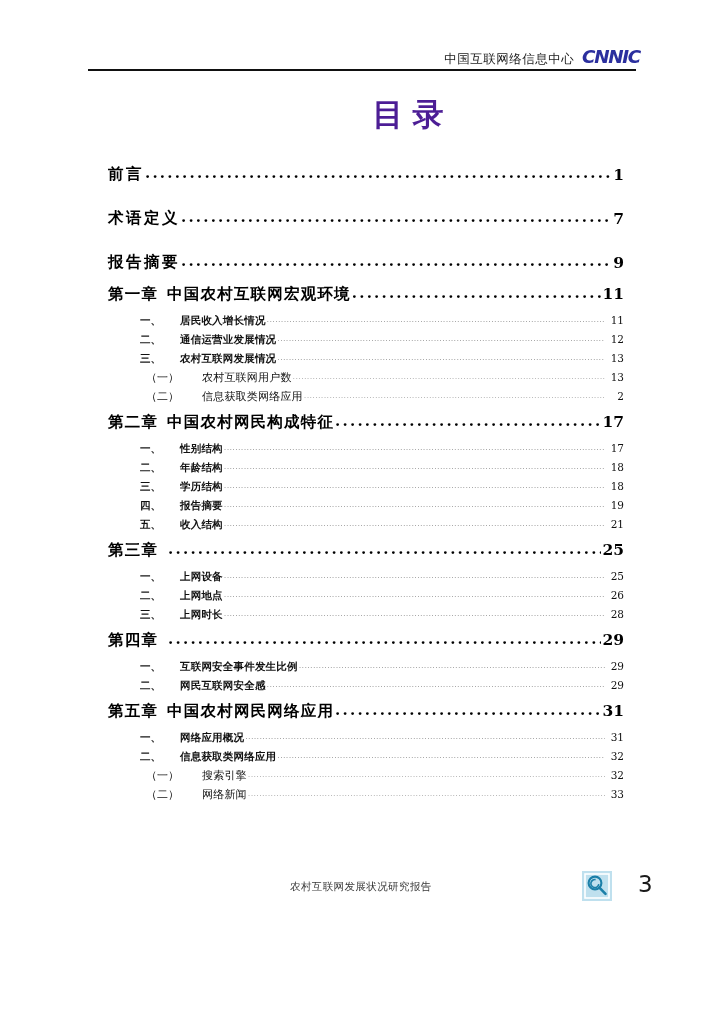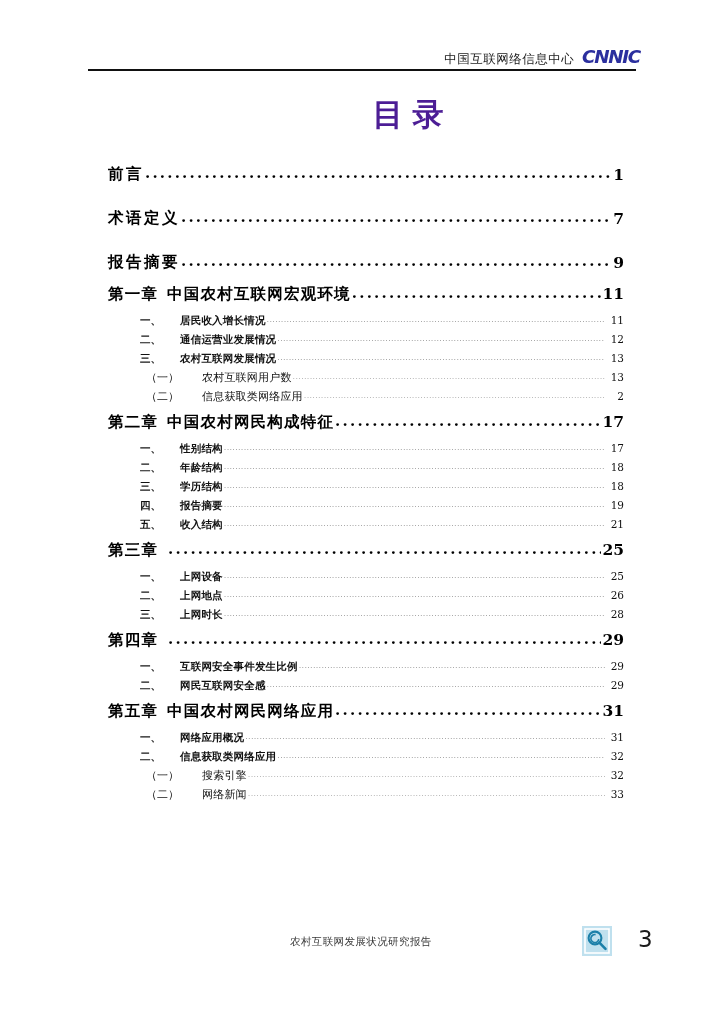--- a/index.html
+++ b/index.html
@@ -206,21 +206,21 @@
     font-size: 10.5px;
     width: 18px;
   }
 
   .chapter-block { margin-bottom: 2px; }
 
   
   .footer {
     position: absolute;
     left: 0;
-    top: 930px;
+    top: 875px;
     width: 724px;
     height: 40px;
   }
   .footer-text {
     position: absolute;
     left: 290px;
     top: 5px;
     font-family: "DejaVu Sans", "Liberation Sans", sans-serif;
     font-size: 10.5px;
     color: #3a3a3a;

